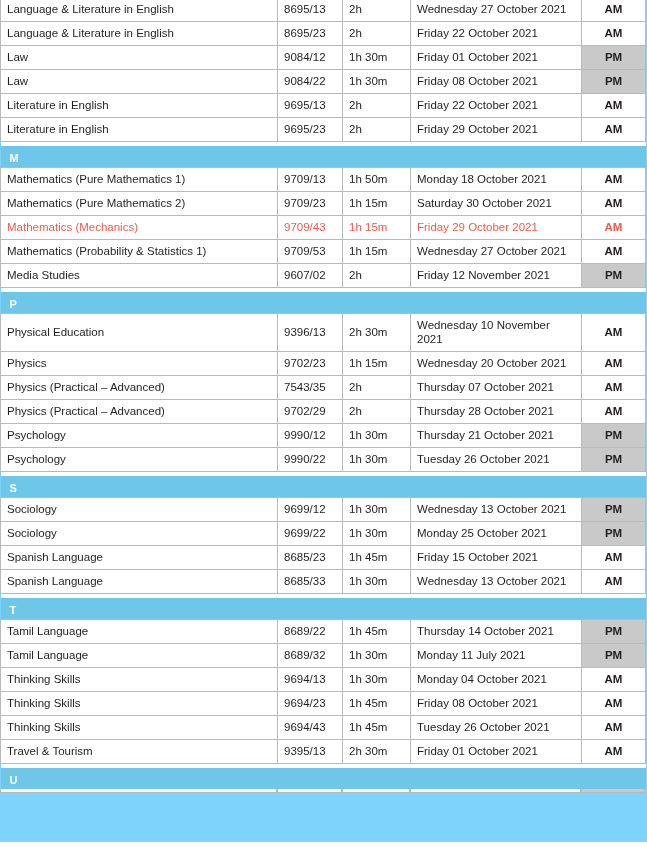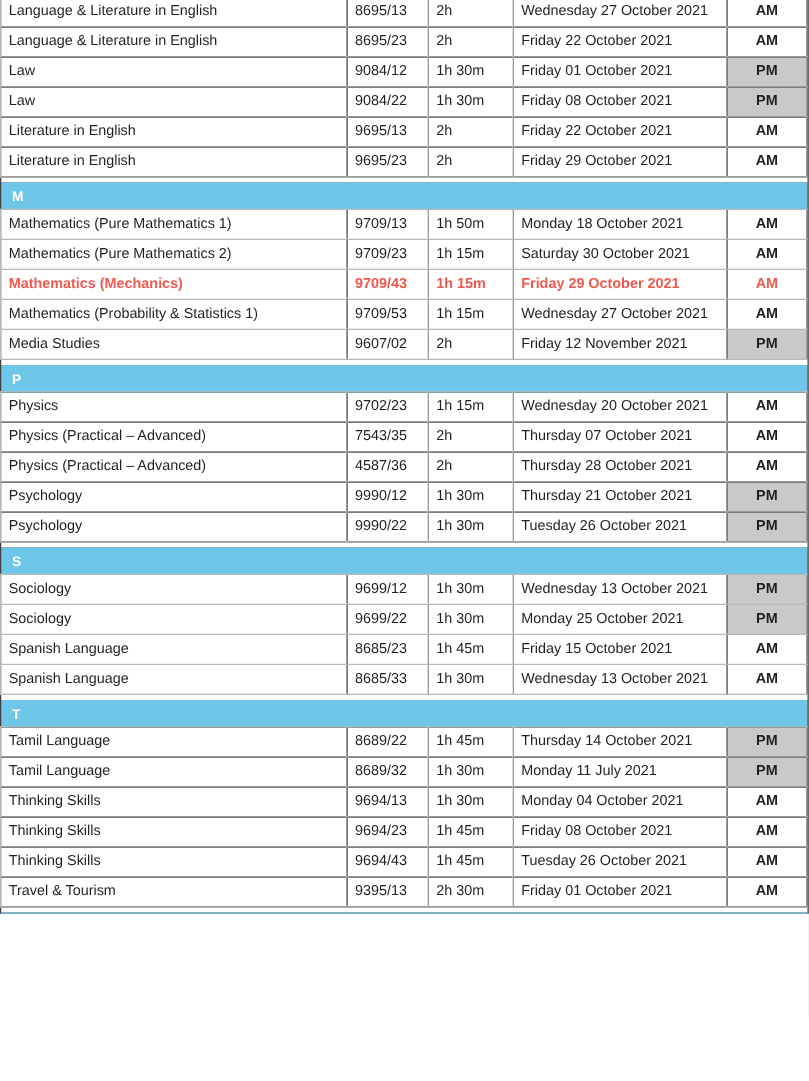--- a/index.html
+++ b/index.html
@@ -10,24 +10,24 @@
   }
   body {
     width: 647px;
     height: 865px;
     overflow: hidden;
     font-family: "Liberation Sans", sans-serif;
     color: #231f20;
   }
   #sheet {
     width: 647px;
-    height: 731px;
+    height: 842px;
     position: relative;
     overflow: hidden;
-    background: #404040;
+    background: #7dd3fc;
   }
   
   #scroller {
     position: absolute;
     left: 0;
     top: -3px;
     width: 647px;
   }
   table.tt {
     width: 645px;
@@ -60,21 +60,20 @@
   tr.exam-row > td.session {
     text-align: center;
     font-weight: bold;
     font-size: 11.5px;
   }
   tr.exam-row > td.session.pm {
     background: #c9c9c9;
   }
   tr.exam-row.highlight > td {
     color: #ee5a4f;
-    font-weight: bold;
   }
 
   tr.section-row > td {
     background: #6ec6e9;
     border: none;
     padding: 0;
     height: 21px;
   }
   tr.section-row td .sec-label {
     display: block;
@@ -211,36 +210,43 @@
           </tr>
           <tr class="spacer-row">
             <td colspan="5"></td>
           </tr>
           <tr class="section-row">
             <td colspan="5">
               <span class="sec-label">P</span>
             </td>
           </tr>
           <tr class="exam-row">
+            <td class="subject">Physical Education</td>
+            <td class="code">9396/13</td>
+            <td class="duration">2h 30m</td>
+            <td class="date">Wednesday 10 November 2021</td>
+            <td class="session">AM</td>
+          </tr>
+          <tr class="exam-row">
             <td class="subject">Physics</td>
             <td class="code">9702/23</td>
             <td class="duration">1h 15m</td>
             <td class="date">Wednesday 20 October 2021</td>
             <td class="session">AM</td>
           </tr>
           <tr class="exam-row">
             <td class="subject">Physics (Practical – Advanced)</td>
             <td class="code">7543/35</td>
             <td class="duration">2h</td>
             <td class="date">Thursday 07 October 2021</td>
             <td class="session">AM</td>
           </tr>
           <tr class="exam-row">
             <td class="subject">Physics (Practical – Advanced)</td>
-            <td class="code">4587/36</td>
+            <td class="code">9702/29</td>
             <td class="duration">2h</td>
             <td class="date">Thursday 28 October 2021</td>
             <td class="session">AM</td>
           </tr>
           <tr class="exam-row">
             <td class="subject">Psychology</td>
             <td class="code">9990/12</td>
             <td class="duration">1h 30m</td>
             <td class="date">Thursday 21 October 2021</td>
             <td class="session pm">PM</td>

